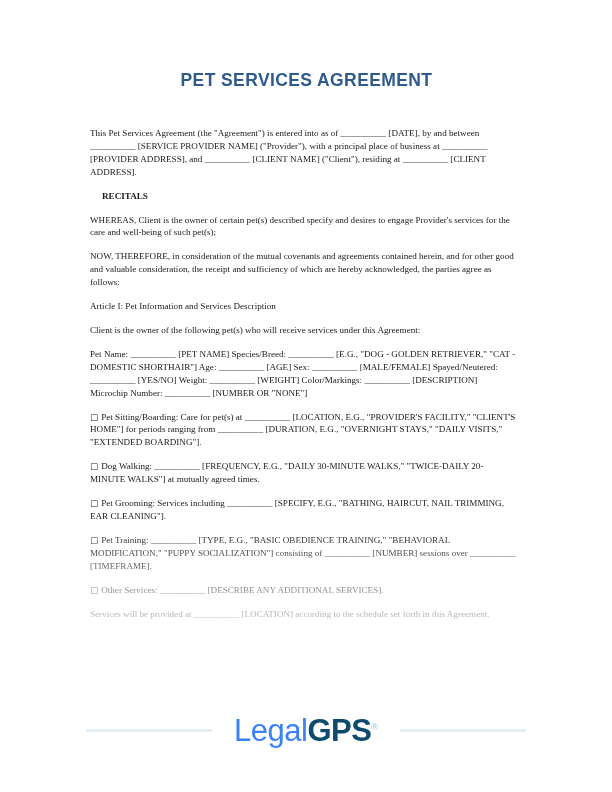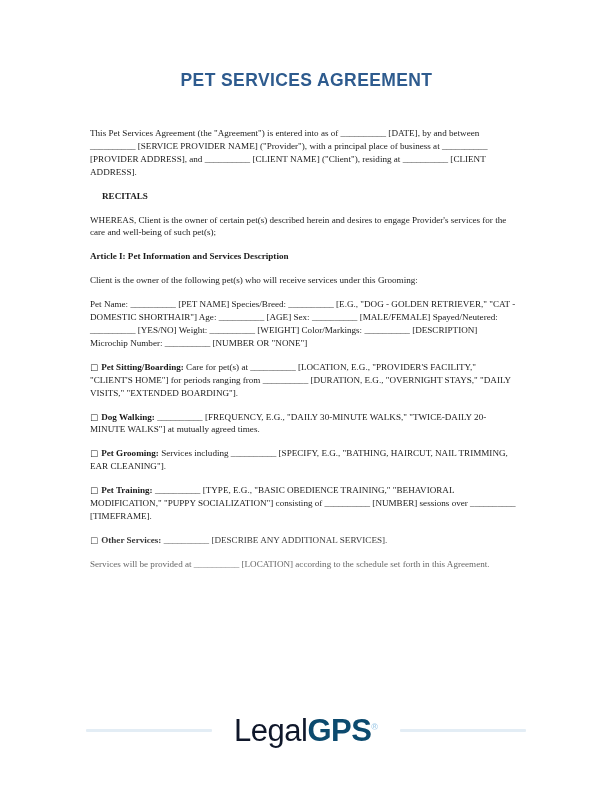--- a/index.html
+++ b/index.html
@@ -51,26 +51,26 @@
   }
 
   .heading {
     font-weight: bold;
     margin-top: 15px;
     margin-bottom: 11px;
     padding-left: 12px;
   }
 
   .section-head {
-    font-weight: bold;
+    font-weight: normal;
     margin-top: 16px;
     margin-bottom: 11px;
   }
 
-  .svc-label { font-weight: bold; }
+  .svc-label { font-weight: normal; }
 
   .box-icon {
     font-family: "DejaVu Sans", sans-serif;
     font-size: 8.4px;
     padding-right: 1px;
   }
 
   
   .fade-mask {
     position: absolute;
@@ -118,21 +118,21 @@
   }
   .logo {
     font-family: "Liberation Sans", "DejaVu Sans", sans-serif;
     font-size: 31px;
     line-height: 1;
     white-space: nowrap;
     padding: 0 22px;
     position: relative;
   }
   .logo .legal {
-    color: #0f172a;
+    color: #3b82f6;
     font-weight: 400;
     letter-spacing: -0.5px;
   }
   .logo .gps {
     color: #0c4a6e;
     font-weight: bold;
     letter-spacing: -0.5px;
   }
   .logo .tm {
     color: #a9cfe9;
@@ -147,25 +147,26 @@
 <div class="page">
 
   <div class="doc-body">
 
     <h1 class="doc-title">PET SERVICES AGREEMENT</h1>
 
     <p class="para">This Pet Services Agreement (the "Agreement") is entered into as of __________ [DATE], by and between __________ [SERVICE PROVIDER NAME] ("Provider"), with a principal place of business at __________ [PROVIDER ADDRESS], and __________ [CLIENT NAME] ("Client"), residing at __________ [CLIENT ADDRESS].</p>
 
     <p class="para heading">RECITALS</p>
 
-    <p class="para">WHEREAS, Client is the owner of certain pet(s) described herein and desires to engage Provider's services for the care and well-being of such pet(s);</p>
+    <p class="para">WHEREAS, Client is the owner of certain pet(s) described specify and desires to engage Provider's services for the care and well-being of such pet(s);</p>
+    <p class="para">NOW, THEREFORE, in consideration of the mutual covenants and agreements contained herein, and for other good and valuable consideration, the receipt and sufficiency of which are hereby acknowledged, the parties agree as follows:</p>
 
     <p class="para section-head">Article I: Pet Information and Services Description</p>
 
-    <p class="para">Client is the owner of the following pet(s) who will receive services under this Grooming:</p>
+    <p class="para">Client is the owner of the following pet(s) who will receive services under this Agreement:</p>
 
     <p class="para">Pet Name: __________ [PET NAME] Species/Breed: __________ [E.G., "DOG - GOLDEN RETRIEVER," "CAT - DOMESTIC SHORTHAIR"] Age: __________ [AGE] Sex: __________ [MALE/FEMALE] Spayed/Neutered: __________ [YES/NO] Weight: __________ [WEIGHT] Color/Markings: __________ [DESCRIPTION] Microchip Number: __________ [NUMBER OR "NONE"]</p>
 
 
     <p class="para">
       <span class="box-icon">□</span>
       <span class="svc-label">Pet Sitting/Boarding:</span><span> Care for pet(s) at __________ [LOCATION, E.G., "PROVIDER'S FACILITY," "CLIENT'S HOME"] for periods ranging from __________ [DURATION, E.G., "OVERNIGHT STAYS," "DAILY VISITS," "EXTENDED BOARDING"].</span>
     </p>
 
     <p class="para">

